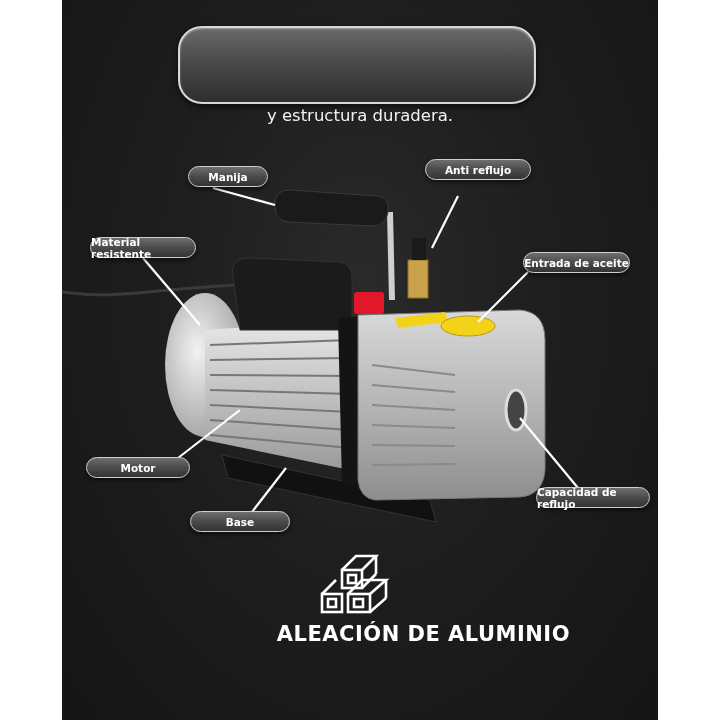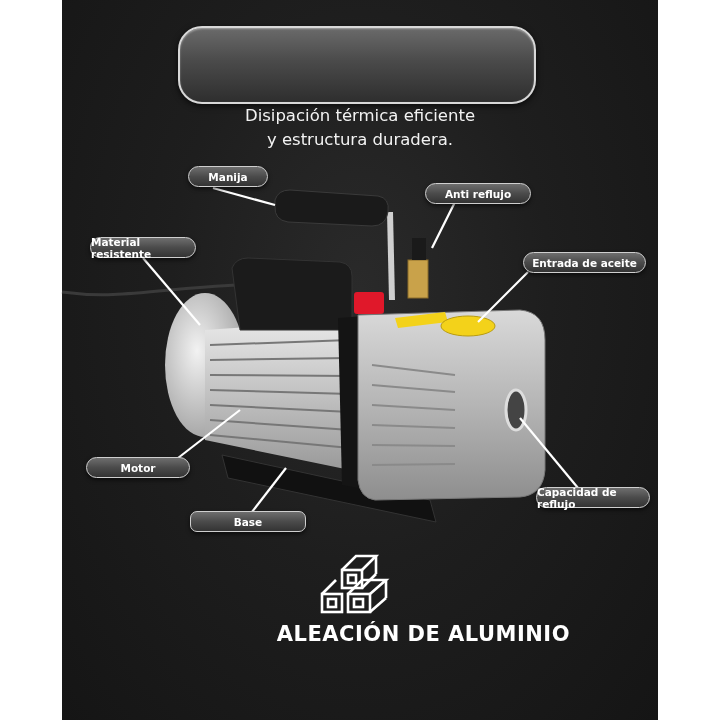--- a/index.html
+++ b/index.html
@@ -20,21 +20,20 @@
   .footer-label{position:absolute;left:150px;top:622px;width:420px;text-align:right;color:#fff;font-weight:bold;font-size:21px;letter-spacing:0.5px;}
 </style>
 </head>
 <body>
 
 <div class="panel"></div>
 
 <div class="title-pill">
 </div>
 <div class="subtitle">
-  <div>Disipación térmica eficiente</div>
   <div>y estructura duradera.</div>
 </div>
 
 <svg class="lines" viewBox="0 0 720 720">
   <defs>
     <linearGradient id="alu" x1="0" y1="0" x2="0" y2="1">
       <stop offset="0" stop-color="#d9d9d9"></stop>
         <stop offset=".5" stop-color="#b5b5b5"></stop>
         <stop offset="1" stop-color="#8e8e8e"></stop>
     </linearGradient>
@@ -114,19 +113,19 @@
     <rect x="348" y="594" width="22" height="18"></rect>
       <rect x="354" y="599" width="9" height="8"></rect>
     <polyline points="348,594 362,580 386,580 370,594"></polyline>
       <line x1="386" y1="580" x2="386" y2="598"></line>
       <line x1="370" y1="612" x2="386" y2="598"></line>
   </g>
 </svg>
 
 <div class="pill" style="left:188px;top:166px;width:80px;">Manija</div>
 <div class="pill" style="left:90px;top:237px;width:106px;">Material resistente</div>
-<div class="pill" style="left:425px;top:183px;width:106px;">Anti reflujo</div>
-<div class="pill" style="left:523px;top:252px;width:123px;">Entrada de aceite</div>
+<div class="pill" style="left:425px;top:159px;width:106px;">Anti reflujo</div>
+<div class="pill" style="left:523px;top:252px;width:107px;">Entrada de aceite</div>
 <div class="pill" style="left:86px;top:457px;width:104px;">Motor</div>
-<div class="pill" style="left:190px;top:511px;width:116px;border-radius:7px;">Base</div>
+<div class="pill" style="left:190px;top:511px;width:100px;">Base</div>
 <div class="pill" style="left:536px;top:487px;width:114px;">Capacidad de reflujo</div>
 
 <div class="footer-label">ALEACIÓN DE ALUMINIO</div>
 
 </body></html>

